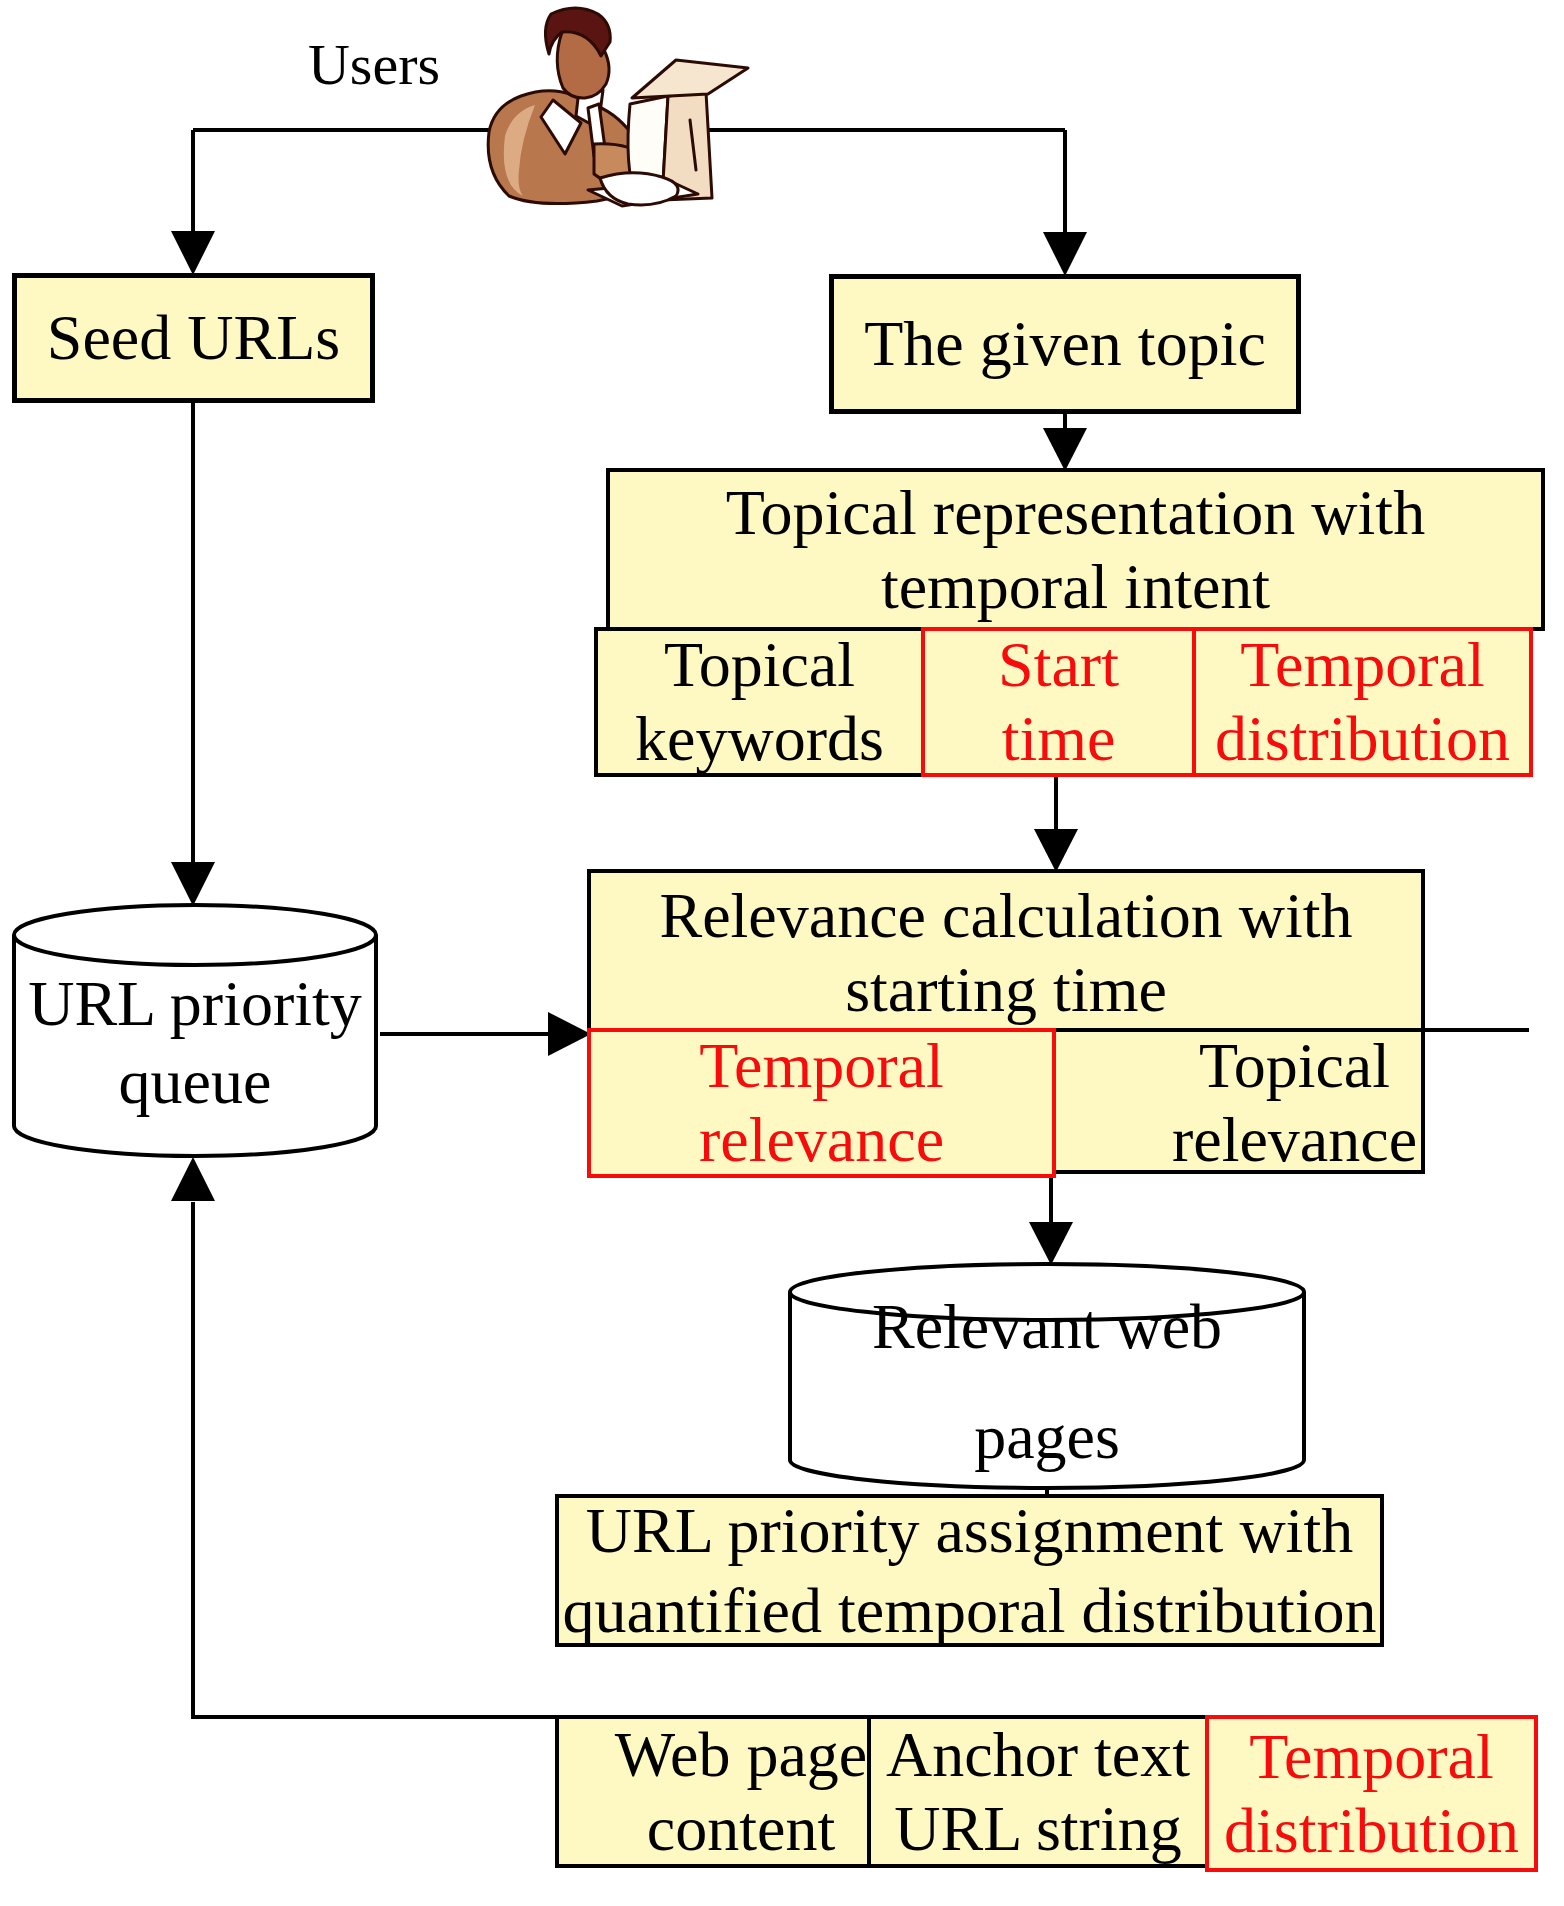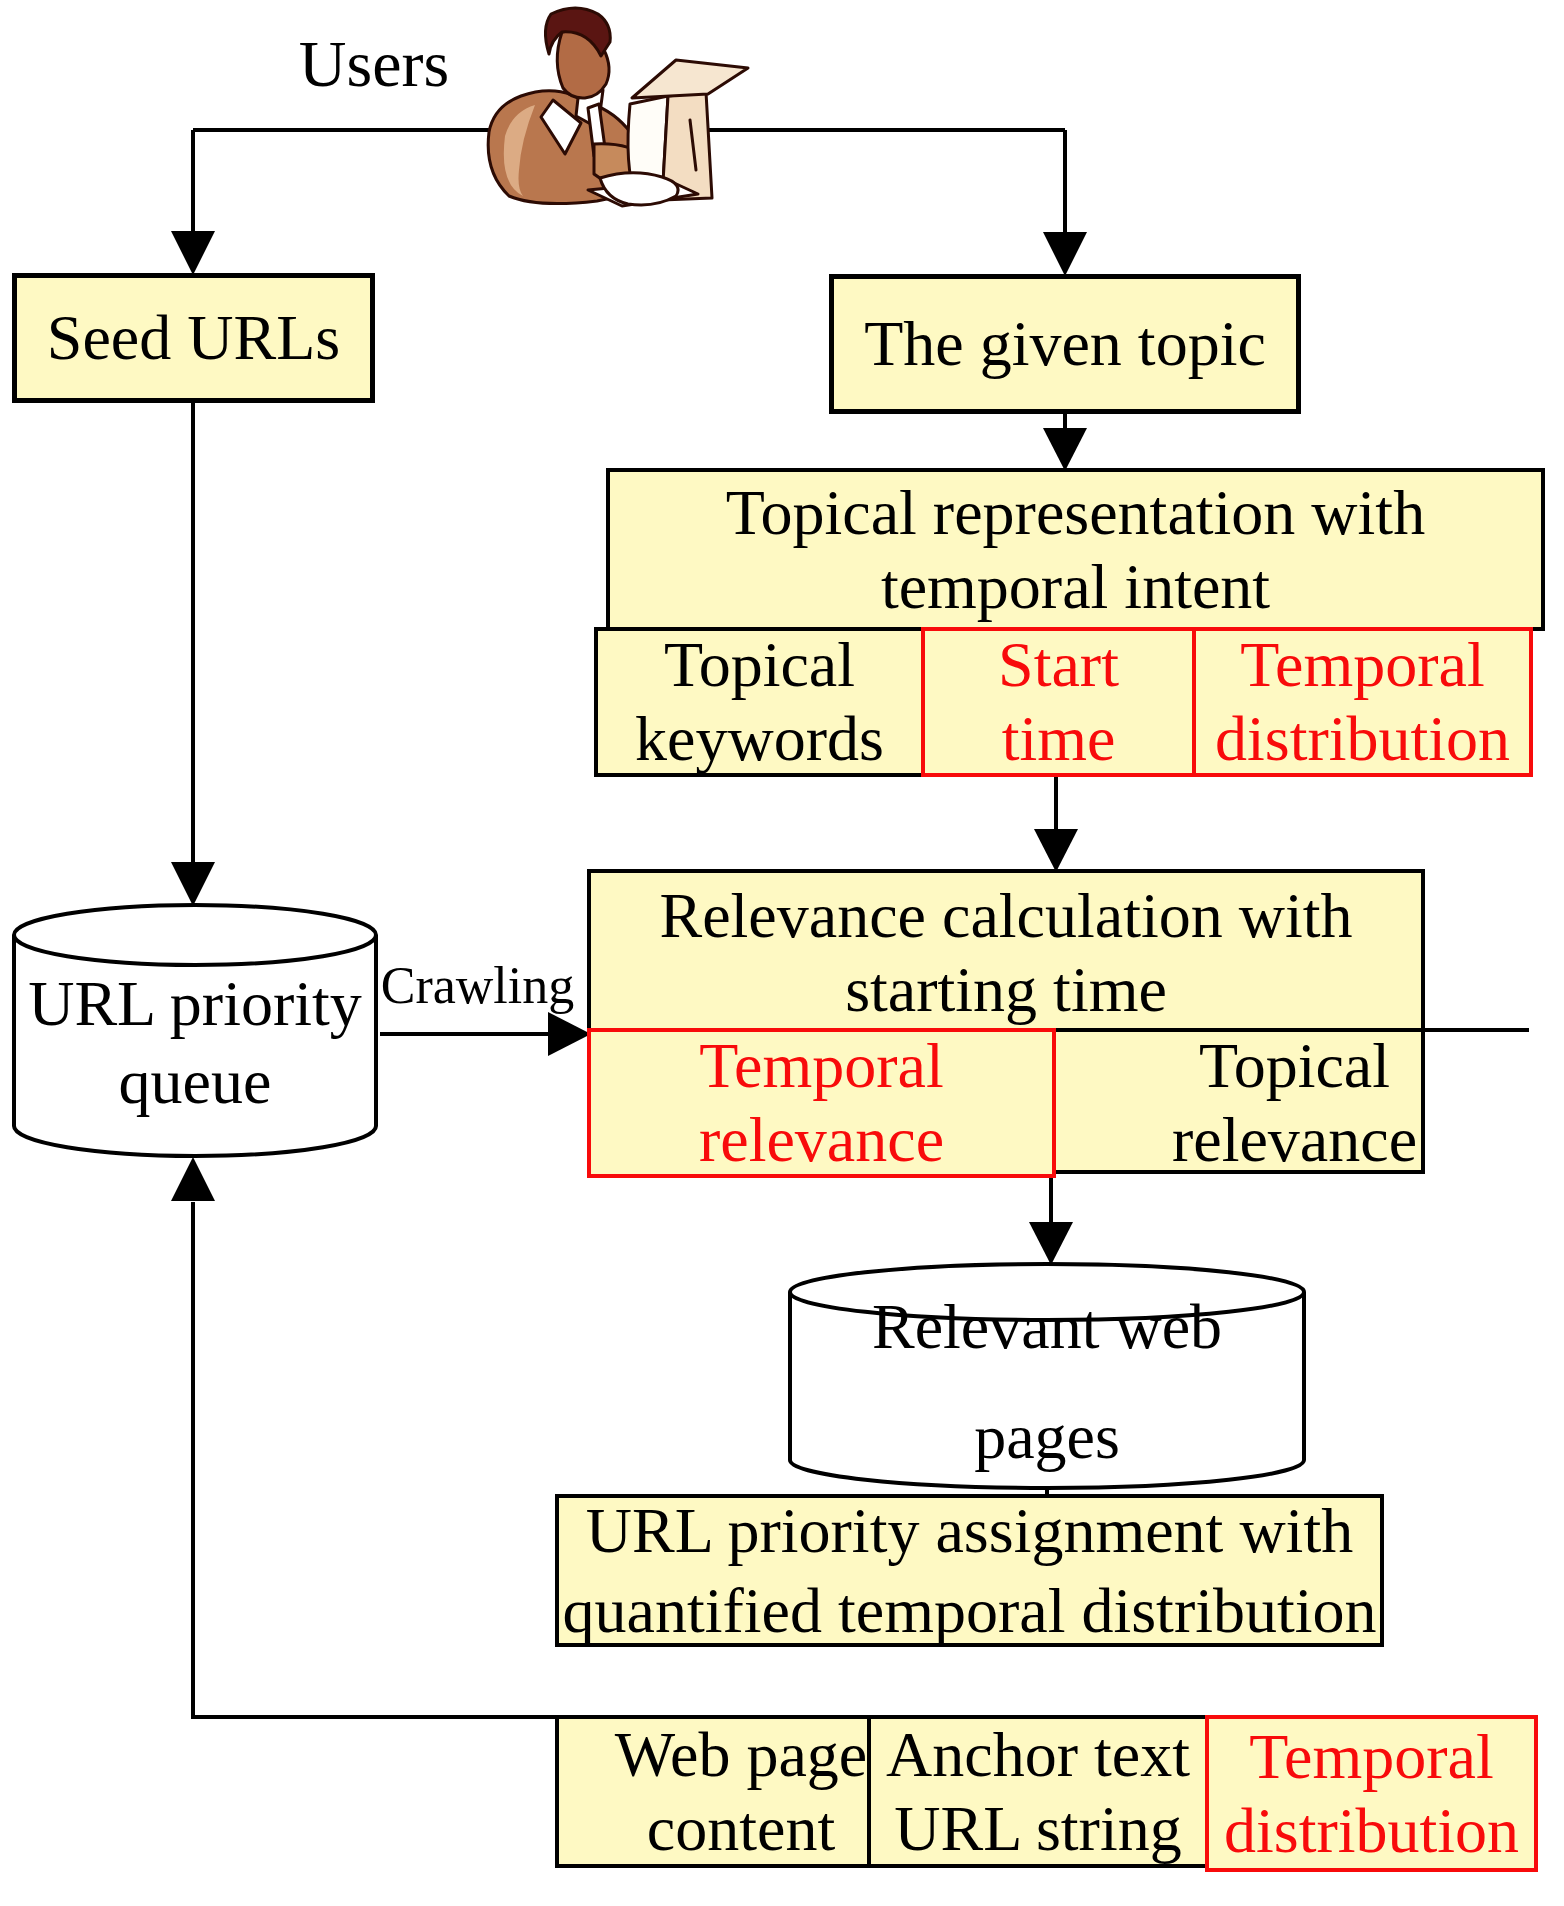--- a/index.html
+++ b/index.html
@@ -25,21 +25,21 @@
   .node.noborder{border:none;background:transparent;}
   .node.red{border-color:var(--red,#f80b0b);color:var(--red,#f80b0b);}
   .cyl-label{
     position:absolute;box-sizing:border-box;
     display:flex;flex-direction:column;align-items:center;justify-content:center;
     text-align:left;font-size:64px;line-height:78px;white-space:nowrap;font-family:Liberation Serif, serif;
   }
   .floating-label{
     position:absolute;box-sizing:border-box;
     display:flex;align-items:center;justify-content:center;
-    font-size:66px;white-space:nowrap;
+    font-size:58px;white-space:nowrap;
   }
   .crawl{font-size:52px;}
   .divider{position:absolute;background:#000;}
   .lh80{line-height:80px;}
   span[data-bind]{display:block;}
 </style>
 </head>
 <body>
 
 <div class="stage">
@@ -92,23 +92,20 @@
       <path d="M 668 96 L 706 92 L 712 198 L 662 200 Z" fill="#f3ddc2"></path>
       <path d="M 632 98 L 676 60 L 748 68 L 708 94 Z" fill="#f6e6d0"></path>
       <path d="M 690 120 L 696 170" fill="none"></path>
       <path d="M 588 190 L 672 182 L 698 194 L 622 206 Z" fill="#ffffff"></path>
       <path d="M 600 178 Q 632 168 662 177 Q 684 184 676 196 Q 655 208 628 204 Q 606 199 600 178 Z" fill="#ffffff"></path>
     </g>
   </svg>
 
   <div class="floating-label abs" style="left:263px;top:28px;width:222px;height:72px;">
     <span data-bind="figure.users.label">Users</span>
-  </div>
-  <div class="floating-label crawl abs" style="left:375px;top:955px;width:205px;height:60px;">
-    <span data-bind="figure.crawling.label">Crawling</span>
   </div>
 
   <div class="node thick abs" style="left:12px;top:273px;width:363px;height:130px;">
     <span data-bind="figure.nodes.seed_urls.label">Seed URLs</span>
   </div>
 
   <div class="node thick abs" style="left:829px;top:274px;width:472px;height:140px;">
     <span data-bind="figure.nodes.given_topic.label">The given topic</span>
   </div>
 

